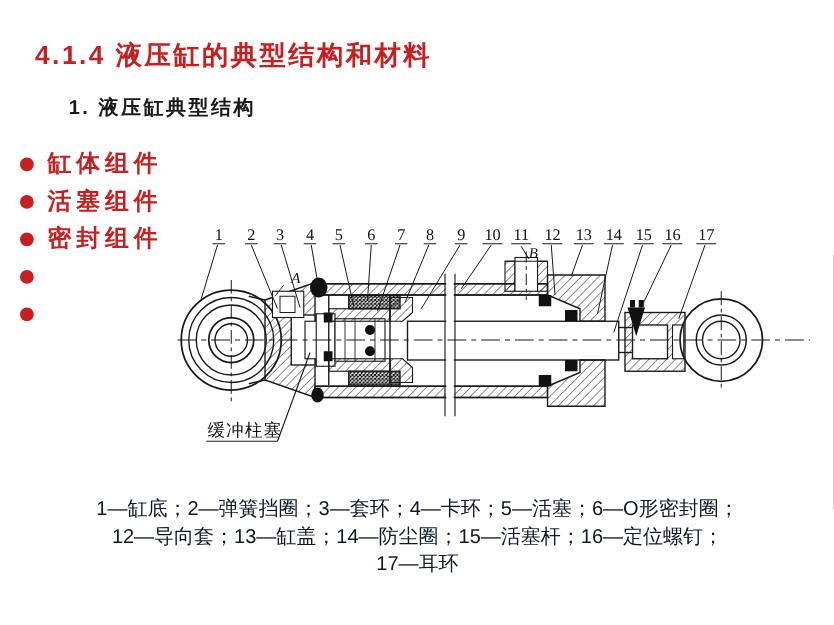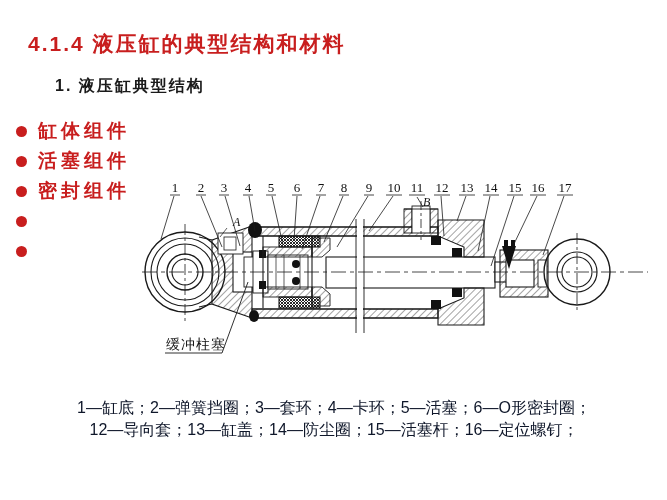--- a/index.html
+++ b/index.html
@@ -205,15 +205,16 @@
 
     <text class="view-letter" x="233" y="226">A</text>
     <text class="view-letter" x="423" y="206">B</text>
 
     <text class="cjk-label" x="166" y="349">缓冲柱塞</text>
   </svg>
 
   <div class="caption">
     <div>1—缸底；2—弹簧挡圈；3—套环；4—卡环；5—活塞；6—O形密封圈；</div>
     <div>12—导向套；13—缸盖；14—防尘圈；15—活塞杆；16—定位螺钉；</div>
+    <div>17—耳环</div>
   </div>
 
 </div>
 
 </body></html>

